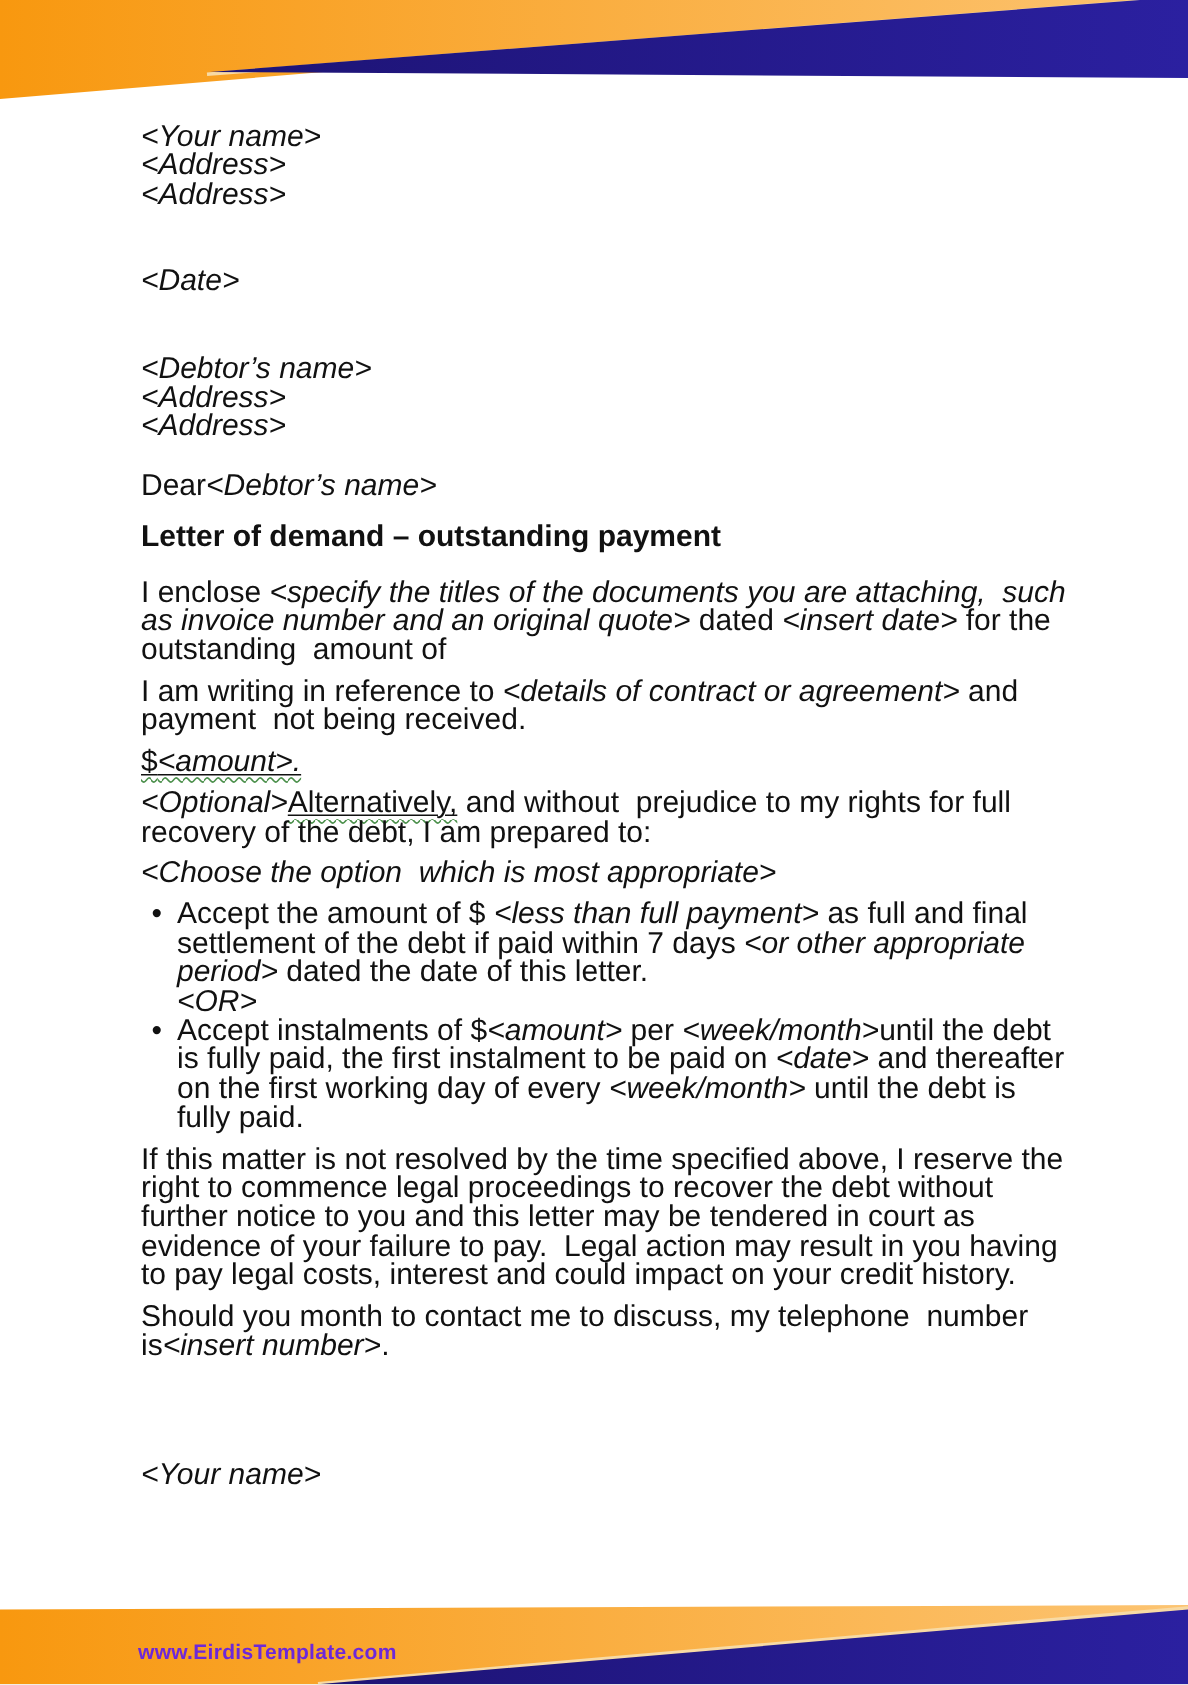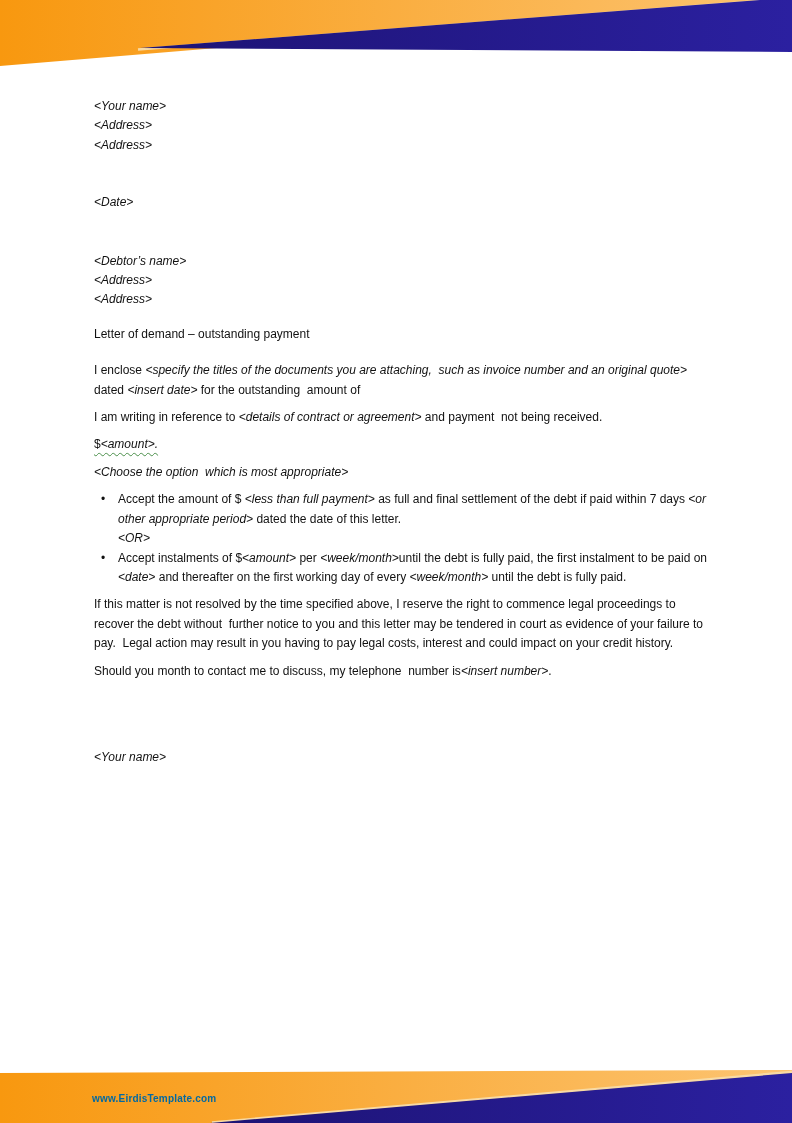--- a/index.html
+++ b/index.html
@@ -3,46 +3,46 @@
 <meta charset="utf-8">
 <style>
   html,body{margin:0;padding:0;background:#e9e9e9;}
   .page{
     position:relative;width:792px;height:1123px;margin:0 auto;background:#ffffff;
     font-family:"Liberation Sans",sans-serif;color:var(--text-color,#111);overflow:hidden;
   }
   .header-svg{position:absolute;top:0;left:0;display:block;}
   .footer-svg{position:absolute;left:0;bottom:0;display:block;}
   .body-text{
-    position:absolute;left:94px;top:97px;width:624px;
-    font-size:12px;line-height:19.4px;
+    position:absolute;left:94px;top:82px;width:624px;
+    font-size:20px;line-height:19.4px;
   }
   .body-text p{margin:0 0 8px 0;white-space:pre-wrap;}
   .block div{white-space:pre-wrap;}
   .it{font-style:italic;}
   .sender-block,.recipient-block{font-style:italic;}
   .date-line{font-style:italic;margin:38px 0 0 0 !important;}
   .recipient-block{margin-top:39px;}
   .salutation{margin-top:20px !important;}
-  .subject{font-weight:normal;margin:15px 0 17px 0 !important;}
-  .solid-u{text-decoration-thickness:1px;text-underline-offset:2px;}
+  .subject{font-weight:bold;margin:15px 0 17px 0 !important;}
+  .solid-u{text-decoration:underline;text-decoration-thickness:1px;text-underline-offset:2px;}
   .wavy-u{
     text-decoration:underline;text-decoration-style:wavy;
     text-decoration-color:var(--squiggle-green,#4a8f4a);
     text-decoration-thickness:1px;text-underline-offset:4px;
     -webkit-text-decoration:underline wavy var(--squiggle-green,#4a8f4a);
   }
   .blist{margin:0 0 8px 0;}
   .bitem{display:flex;}
   .bmark{flex:0 0 24px;padding-left:7px;box-sizing:border-box;}
   .btext{flex:1;white-space:pre-wrap;}
   .signature{margin-top:67px !important;font-style:italic;}
   .footer-site{
     position:absolute;left:92px;top:1093px;
-    font-size:10px;font-weight:bold;color:#0369a1;letter-spacing:.2px;
+    font-size:14px;font-weight:bold;color:#6d28d9;letter-spacing:.2px;
   }
 </style>
 </head>
 <body>
 
 <div class="page">
 
   <svg class="header-svg" width="792" height="70" viewBox="0 0 792 70" aria-hidden="true">
     <defs>
       <linearGradient id="hOrange" x1="0" y1="0" x2="1" y2="0">
@@ -68,30 +68,32 @@
     </div>
 
     <p class="date-line">&lt;Date&gt;</p>
 
     <div class="block recipient-block">
       <div>&lt;Debtor’s name&gt;</div>
       <div>&lt;Address&gt;</div>
       <div>&lt;Address&gt;</div>
     </div>
 
+    <p class="salutation"><span>Dear</span><span class="it">&lt;Debtor’s name&gt;</span></p>
 
     <p class="subject">Letter of demand – outstanding payment</p>
 
     <p><span>I enclose </span><span class="it">&lt;specify the titles of the documents you are attaching,  such as invoice number and an original quote&gt;</span><span> dated </span><span class="it">&lt;insert date&gt;</span><span> for the outstanding  amount of</span></p>
 
     <p><span>I am writing in reference to </span><span class="it">&lt;details of contract or agreement&gt;</span><span> and payment  not being received.</span></p>
 
     <p><span class="solid-u"><span class="wavy-u"><span>$</span><span class="it">&lt;amount&gt;.</span></span></span></p>
 
 
+    <p><span class="it">&lt;Optional&gt;</span><span class="solid-u"><span class="wavy-u">Alternatively,</span></span><span> and without  prejudice to my rights for full recovery of the debt, I am prepared to:</span></p>
 
     <p class="it">&lt;Choose the option  which is most appropriate&gt;</p>
 
     <div class="blist">
       <div class="bitem">
         <span class="bmark">•</span>
         <div class="btext"><span>Accept the amount of $ </span><span class="it">&lt;less than full payment&gt;</span><span> as full and final settlement of the debt if paid within 7 days </span><span class="it">&lt;or other appropriate period&gt;</span><span> dated the date of this letter.</span><br><span class="it">&lt;OR&gt;</span></div>
       </div>
       <div class="bitem">
         <span class="bmark">•</span>

